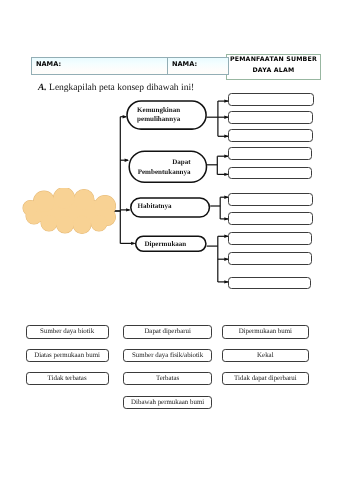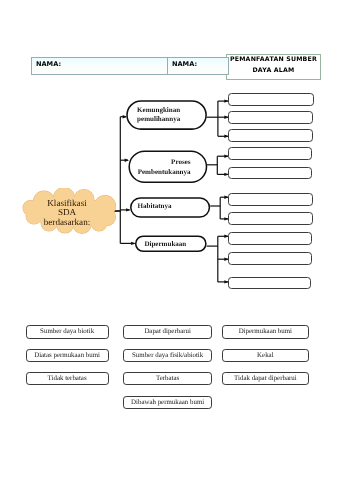--- a/index.html
+++ b/index.html
@@ -38,20 +38,24 @@
 
 <div class="page">
   <div class="abs" id="header-table"></div>
   <div class="abs" id="header-divider"></div>
   <div class="abs hdr-label" id="nama-label">NAMA:</div>
   <div class="abs hdr-label" id="kelas-label">NAMA:</div>
   <div class="abs" id="title-box"></div>
   <div class="abs" id="title-text">
     <div>PEMANFAATAN SUMBER</div>
     <div>DAYA ALAM</div>
+  </div>
+  <div class="abs" id="instruction">
+    <b>A.</b>
+    <span>Lengkapilah peta konsep dibawah ini!</span>
   </div>
 
   <div class="abs" id="concept-map">
     <svg id="connectors" width="340" height="300" viewBox="0 0 340 300">
       <g fill="none" stroke="#111" stroke-width="1.2">
 
         <path d="M103 195 H121" stroke-width="1.7"></path>
 
         <path d="M120.3 100.7 V227.4"></path>
 
@@ -121,33 +125,28 @@
           <circle cx="60" cy="36.5" r="9"></circle>
           <circle cx="43" cy="36.5" r="8.5"></circle>
           <circle cx="27" cy="35" r="8"></circle>
           <circle cx="12" cy="28" r="8"></circle>
           <circle cx="8.5" cy="20" r="7.5"></circle>
         </g>
       </defs>
       <use href="#cloud-lobes" fill="#e6bb7a" stroke="#e6bb7a" stroke-width="1.1"></use>
       <use href="#cloud-lobes" fill="#f8d294" stroke="none"></use>
     </svg>
-    <div id="cloudtxt">
-      <div>Klasifikasi</div>
-      <div>SDA</div>
-      <div>berdasarkan:</div>
-    </div>
 
     <div class="pilltxt" style="left:137.1px;top:90.3px">
       <div>Kemungkinan</div>
       <div>pemulihannya</div>
     </div>
 
     <div class="pilltxt" style="left:137.7px;top:141.8px;line-height:9.7px">
-      <div>Proses</div>
+      <div>Dapat</div>
       <div>Pembentukannya</div>
     </div>
 
     <div class="pilltxt" style="left:137.5px;top:186.2px">
       <div>Habitatnya</div>
     </div>
 
     <div class="pilltxt" style="left:144.4px;top:223.8px">
       <div>Dipermukaan</div>
     </div>

